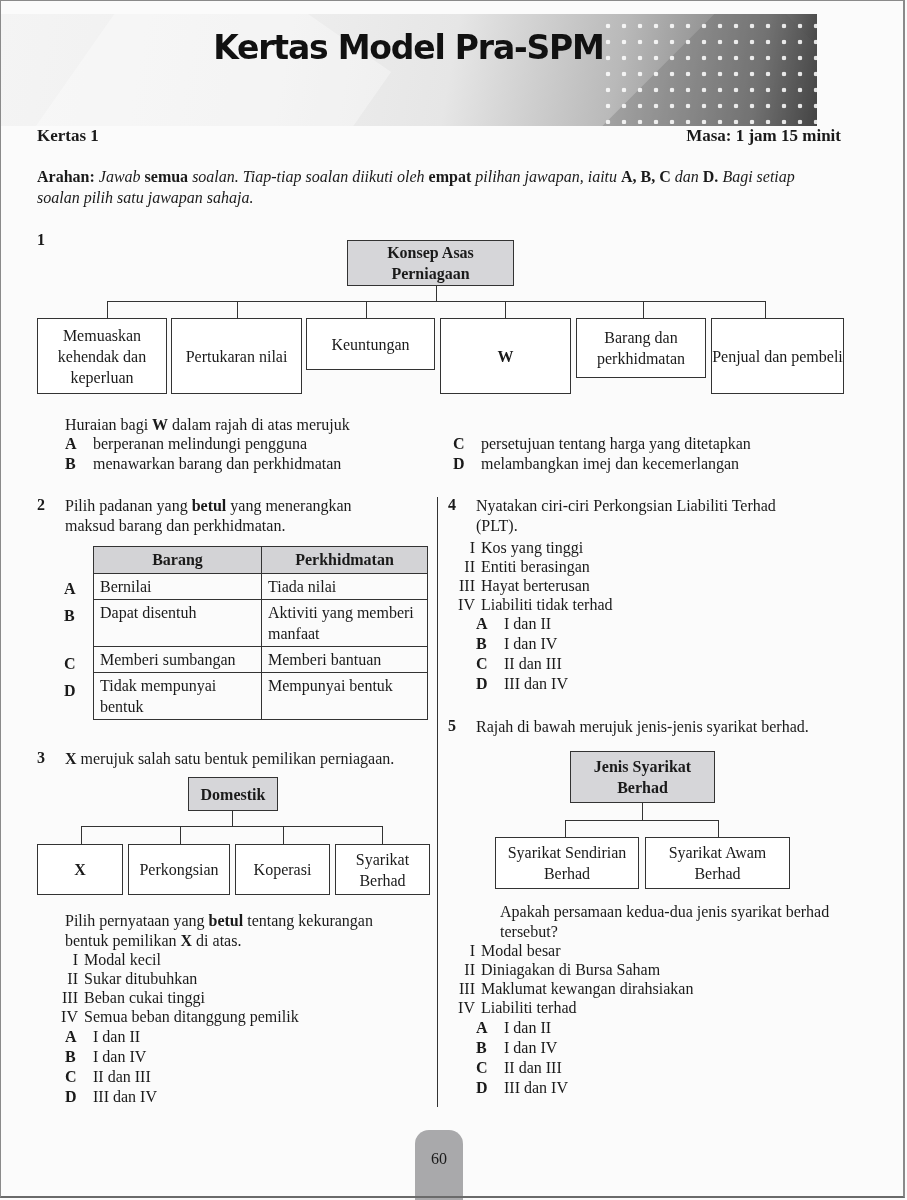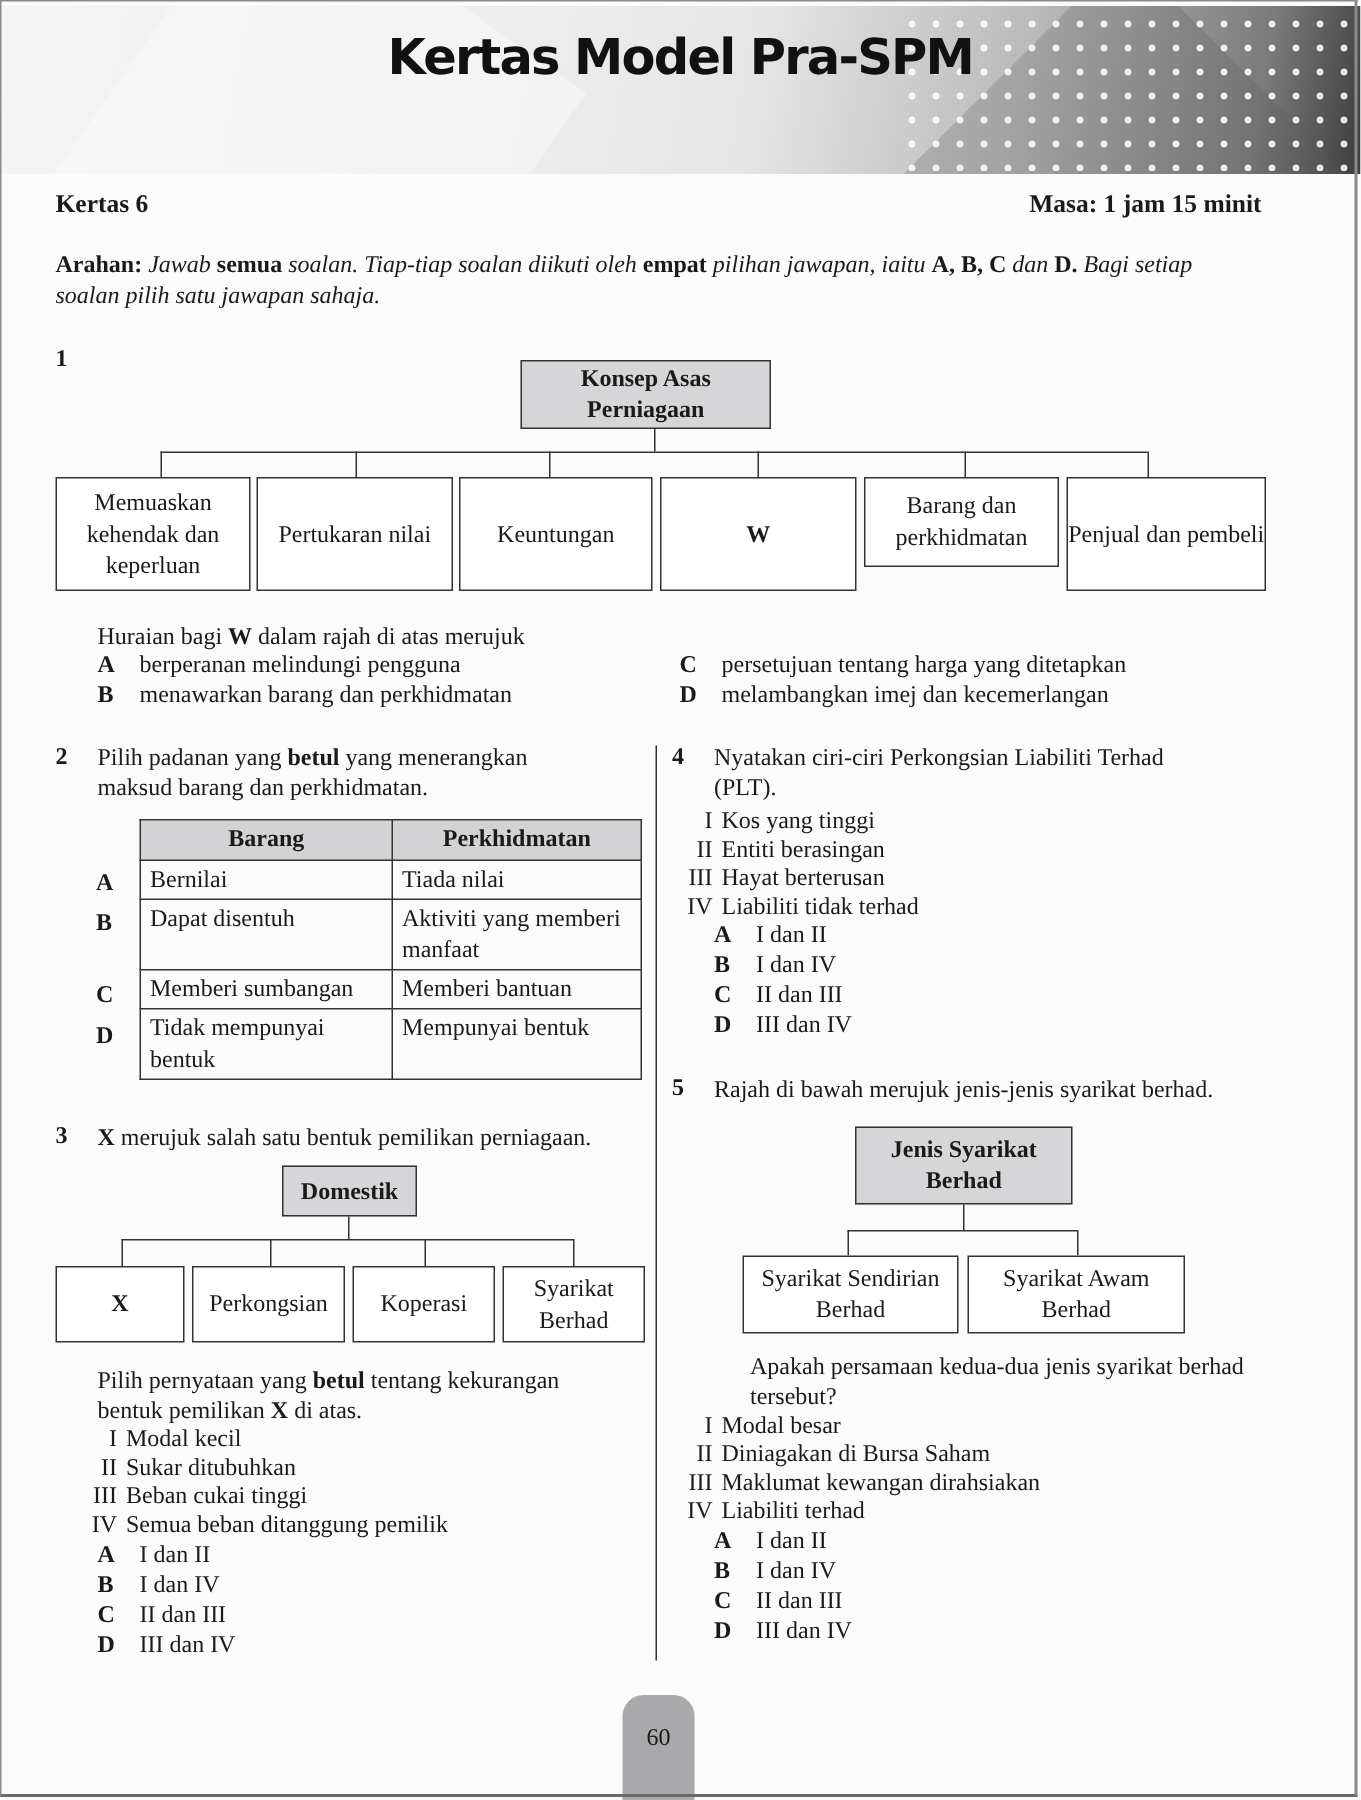--- a/index.html
+++ b/index.html
@@ -9,21 +9,21 @@
     font-family: "Liberation Serif", serif;
     color: #1a1a1a;
   }
   .page-frame {
     position: absolute; left: 0; top: 0; width: 905px; height: 1198px;
     border: 1px solid #8a8a8a; border-bottom: 2px solid #6a6a6a; border-right: 2px solid #8a8a8a;
     box-sizing: border-box; pointer-events: none;
   }
   
   .banner {
-    position: absolute; left: 0; top: 4px; width: 907px; height: 112px;
+    position: absolute; left: 0; top: 14px; width: 817px; height: 112px;
     background: linear-gradient(100deg, #f4f4f4 0%, #eeeeee 35%, #e6e6e6 55%, #b9b9b9 75%, #7a7a7a 92%, #3c3c3c 100%);
     overflow: hidden;
   }
   .banner .tri1 {
     position: absolute; left: 80px; top: -40px; width: 260px; height: 260px;
     background: rgba(255,255,255,0.35); transform: rotate(35deg);
   }
   .banner .tri2 {
     position: absolute; left: 640px; top: 10px; width: 220px; height: 220px;
     background: rgba(90,90,90,0.25); transform: rotate(45deg);
@@ -87,21 +87,21 @@
 </head>
 <body>
 
 <div class="banner">
   <div class="tri1"></div>
   <div class="tri2"></div>
   <div class="dots"></div>
   <div class="banner-title">Kertas Model Pra-SPM</div>
 </div>
 
-<div class="abs kertas">Kertas 6</div>
+<div class="abs kertas">Kertas 1</div>
 <div class="abs masa">Masa: 1 jam 15 minit</div>
 
 <div class="abs arahan">
   <b>Arahan:</b>
   <i>Jawab</i>
   <b>semua</b>
   <i>soalan. Tiap-tiap soalan diikuti oleh</i>
   <b>empat</b>
   <i>pilihan jawapan, iaitu</i><span> </span><b>A, B, C</b>
   <i>dan</i>
@@ -117,21 +117,21 @@
   <div class="line" style="left:107px; top:301px; width:658px; height:1px;"></div>
   <div class="line" style="left:107px; top:301px; width:1px; height:17px;"></div>
   <div class="line" style="left:237px; top:301px; width:1px; height:17px;"></div>
   <div class="line" style="left:366px; top:301px; width:1px; height:17px;"></div>
   <div class="line" style="left:505px; top:301px; width:1px; height:17px;"></div>
   <div class="line" style="left:643px; top:301px; width:1px; height:17px;"></div>
   <div class="line" style="left:765px; top:301px; width:1px; height:17px;"></div>
 
   <div class="box" style="left:37px; top:318px; width:130px; height:76px;">Memuaskan kehendak dan keperluan</div>
   <div class="box" style="left:171px; top:318px; width:131px; height:76px;">Pertukaran nilai</div>
-  <div class="box" style="left:306px; top:318px; width:129px; height:76px;">Keuntungan</div>
+  <div class="box" style="left:306px; top:318px; width:129px; height:52px;">Keuntungan</div>
   <div class="box" style="left:440px; top:318px; width:131px; height:76px; font-weight:bold;">W</div>
   <div class="box" style="left:576px; top:318px; width:130px; height:60px;">Barang dan perkhidmatan</div>
   <div class="box" style="left:711px; top:318px; width:133px; height:76px;">Penjual dan pembeli</div>
 
   <div class="abs txt" style="left:65px; top:415px;">
     <span>Huraian bagi</span>
     <b>W</b>
     <span>dalam rajah di atas merujuk</span>
   </div>
   <div class="opt-row" style="left:65px; top:435px;">

